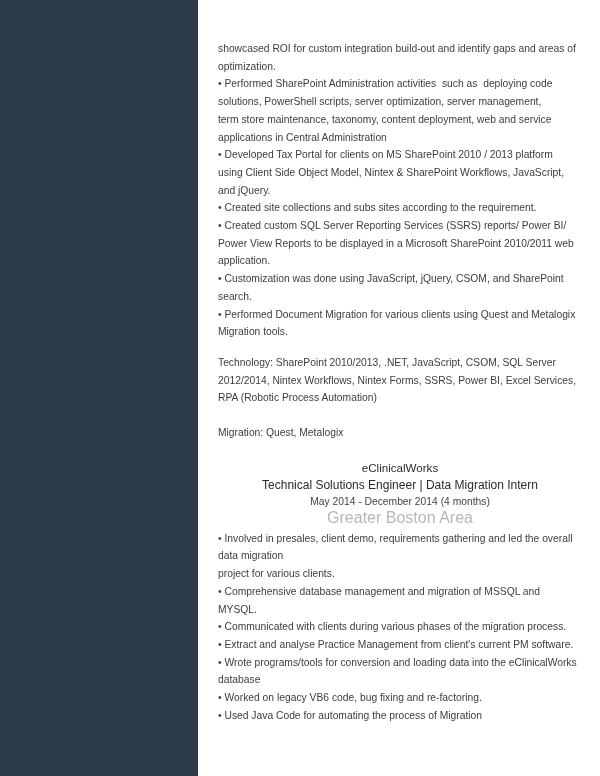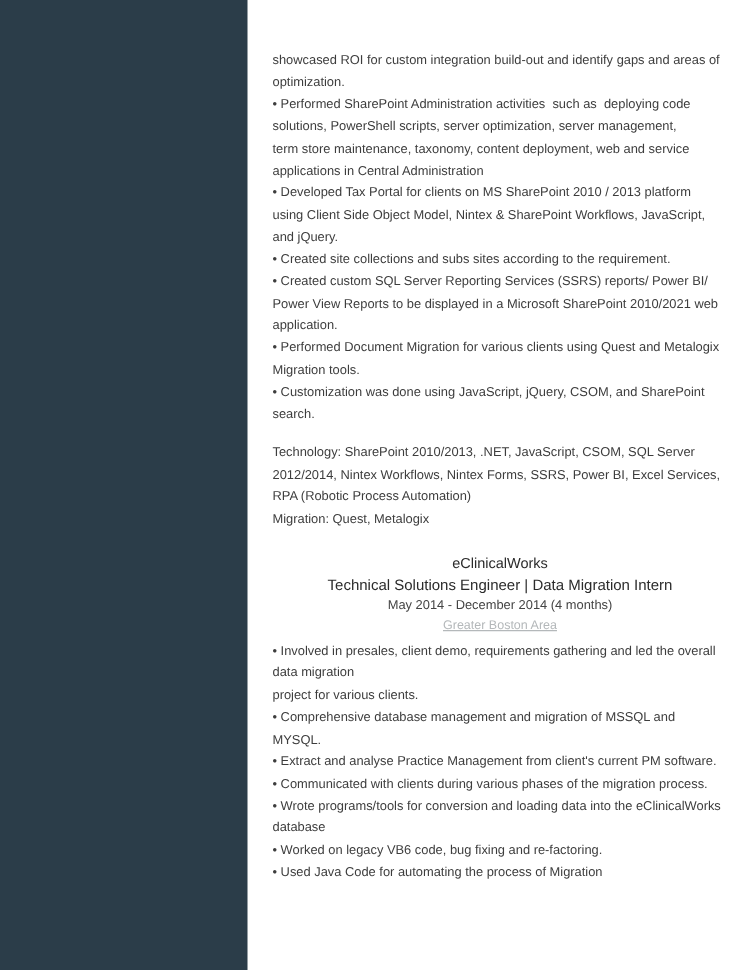--- a/index.html
+++ b/index.html
@@ -33,46 +33,45 @@
     padding: 40px 18px 0 20px;
     color: #3d3d3d;
     font-size: 10.3px;
     line-height: 17.7px;
   }
   .block {
     white-space: pre;
     margin: 0;
   }
   .block.gap-sm { margin-top: 13px; }
-  .block.gap-lg { }
+  .block.gap-lg { margin-top: 17px; }
   .experience { margin-top: 17px; text-align: center; }
   .company {
     font-size: 11.6px;
     line-height: 18px;
     color: #2b2b2b;
     white-space: pre;
   }
   .role {
     font-size: 12px;
     line-height: 17px;
     color: #2b2b2b;
     white-space: pre;
   }
   .dates {
     font-size: 10.3px;
     line-height: 16px;
     color: #444444;
     white-space: pre;
   }
   .location {
-    font-size: 10px;
+    font-size: 16px;
     line-height: 16px;
     color: #b4b8ba;
     white-space: pre;
-    text-decoration: underline;
   }
   .blocks-bottom { margin-top: 4px; }
   .page-footer {
     position: absolute;
     left: 0;
     right: 0;
     bottom: 8px;
     text-align: center;
     font-size: 10.3px;
     line-height: 12px;
@@ -91,47 +90,47 @@
 optimization.</div>
         <div class="block">• Performed SharePoint Administration activities  such as  deploying code
 solutions, PowerShell scripts, server optimization, server management,
 term store maintenance, taxonomy, content deployment, web and service
 applications in Central Administration</div>
         <div class="block">• Developed Tax Portal for clients on MS SharePoint 2010 / 2013 platform
 using Client Side Object Model, Nintex &amp; SharePoint Workflows, JavaScript,
 and jQuery.</div>
         <div class="block">• Created site collections and subs sites according to the requirement.</div>
         <div class="block">• Created custom SQL Server Reporting Services (SSRS) reports/ Power BI/
-Power View Reports to be displayed in a Microsoft SharePoint 2010/2021 web
+Power View Reports to be displayed in a Microsoft SharePoint 2010/2011 web
 application.</div>
+        <div class="block">• Customization was done using JavaScript, jQuery, CSOM, and SharePoint
+search.</div>
         <div class="block">• Performed Document Migration for various clients using Quest and Metalogix
 Migration tools.</div>
-        <div class="block">• Customization was done using JavaScript, jQuery, CSOM, and SharePoint
-search.</div>
         <div class="block gap-sm">Technology: SharePoint 2010/2013, .NET, JavaScript, CSOM, SQL Server
 2012/2014, Nintex Workflows, Nintex Forms, SSRS, Power BI, Excel Services,
 RPA (Robotic Process Automation)</div>
         <div class="block gap-lg">Migration: Quest, Metalogix</div>
       </div>
 
     <section class="experience">
       <div class="company">eClinicalWorks</div>
       <div class="role">Technical Solutions Engineer | Data Migration Intern</div>
       <div class="dates">May 2014 - December 2014 (4 months)</div>
       <div class="location">Greater Boston Area</div>
     </section>
 
     <div id="blocks-bottom" class="blocks-bottom">
         <div class="block">• Involved in presales, client demo, requirements gathering and led the overall
 data migration
 project for various clients.</div>
         <div class="block">• Comprehensive database management and migration of MSSQL and
 MYSQL.</div>
+        <div class="block">• Communicated with clients during various phases of the migration process.</div>
         <div class="block">• Extract and analyse Practice Management from client's current PM software.</div>
-        <div class="block">• Communicated with clients during various phases of the migration process.</div>
         <div class="block">• Wrote programs/tools for conversion and loading data into the eClinicalWorks
 database</div>
         <div class="block">• Worked on legacy VB6 code, bug fixing and re-factoring.</div>
         <div class="block">• Used Java Code for automating the process of Migration</div>
       </div>
 
   </main>
 </div>
 
 </body></html>

